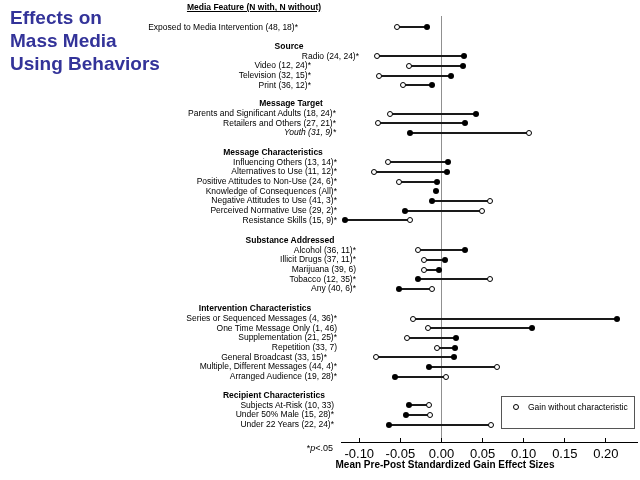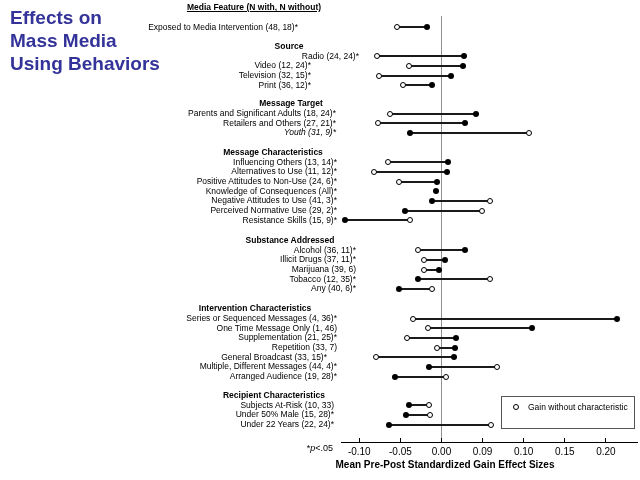--- a/index.html
+++ b/index.html
@@ -9,21 +9,21 @@
   .main-title { position:absolute; left:10px; top:6px; color:#333399; font-size:19px; font-weight:bold; line-height:23px; letter-spacing:0; }
 
   .col-header { position:absolute; left:254px; top:2px; transform:translateX(-50%); font-size:8.5px; font-weight:bold; text-decoration:underline; white-space:nowrap; }
 
   .group-header { position:absolute; transform:translateX(-50%); font-size:8.5px; font-weight:bold; white-space:nowrap; line-height:9px; }
   .row-label { position:absolute; transform:translate(-100%,0); font-size:8.5px; white-space:nowrap; line-height:9px; }
 
   .zero-line { position:absolute; left:441px; top:16px; width:1px; height:426px; background:#909090; }
   .x-axis-line { position:absolute; left:341px; top:442px; width:297px; height:1px; background:#000; }
   .x-tick { position:absolute; width:1px; height:4px; background:#000; top:438px; }
-  .x-tick-label { position:absolute; top:446px; width:34px; margin-left:-17px; text-align:center; font-size:10px; }
+  .x-tick-label { position:absolute; top:446px; width:34px; margin-left:-17px; text-align:center; font-size:13px; }
   .x-axis-title { position:absolute; left:445px; top:459px; transform:translateX(-50%); font-size:10px; font-weight:bold; white-space:nowrap; }
 
   .conn { position:absolute; height:2px; background:#1a1a1a; }
   .dot { position:absolute; width:6px; height:6px; border-radius:50%; box-sizing:border-box; }
   .dot.filled { background:#000; }
   .dot.open { background:#fff; border:1px solid #000; }
 
   .footnote { position:absolute; left:333px; top:443px; transform:translateX(-100%); font-size:9px; white-space:nowrap; }
   .footnote .it { font-style:italic; }
 
@@ -176,21 +176,21 @@
 
   <div class="x-axis-line"></div>
   <div id="ticks">
       <div class="x-tick" style="left: 358.8px;"></div>
       <div class="x-tick-label" style="left: 359.3px;">-0.10</div>
       <div class="x-tick" style="left: 399.9px;"></div>
       <div class="x-tick-label" style="left: 400.4px;">-0.05</div>
       <div class="x-tick" style="left: 441px;"></div>
       <div class="x-tick-label" style="left: 441.5px;">0.00</div>
       <div class="x-tick" style="left: 482.1px;"></div>
-      <div class="x-tick-label" style="left: 482.6px;">0.09</div>
+      <div class="x-tick-label" style="left: 482.6px;">0.05</div>
       <div class="x-tick" style="left: 523.2px;"></div>
       <div class="x-tick-label" style="left: 523.7px;">0.10</div>
       <div class="x-tick" style="left: 564.3px;"></div>
       <div class="x-tick-label" style="left: 564.8px;">0.15</div>
       <div class="x-tick" style="left: 605.4px;"></div>
       <div class="x-tick-label" style="left: 605.9px;">0.20</div>
     </div>
   <div class="x-axis-title">Mean Pre-Post Standardized Gain Effect Sizes</div>
 
   <div class="footnote"><span>*</span><span class="it">p</span><span>&lt;.05</span></div>

